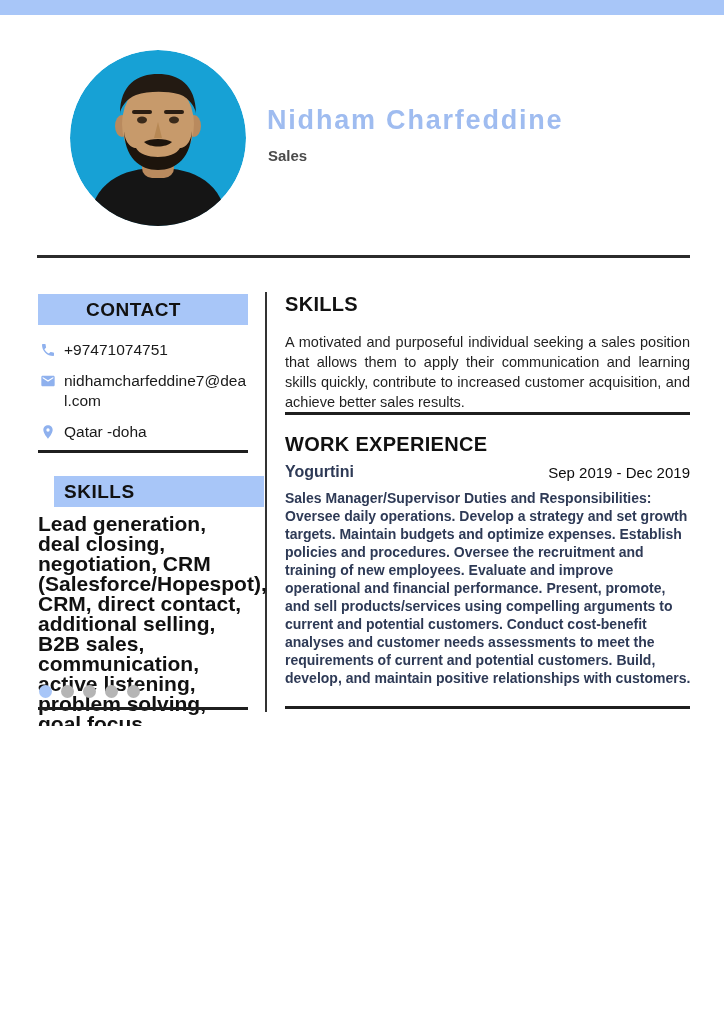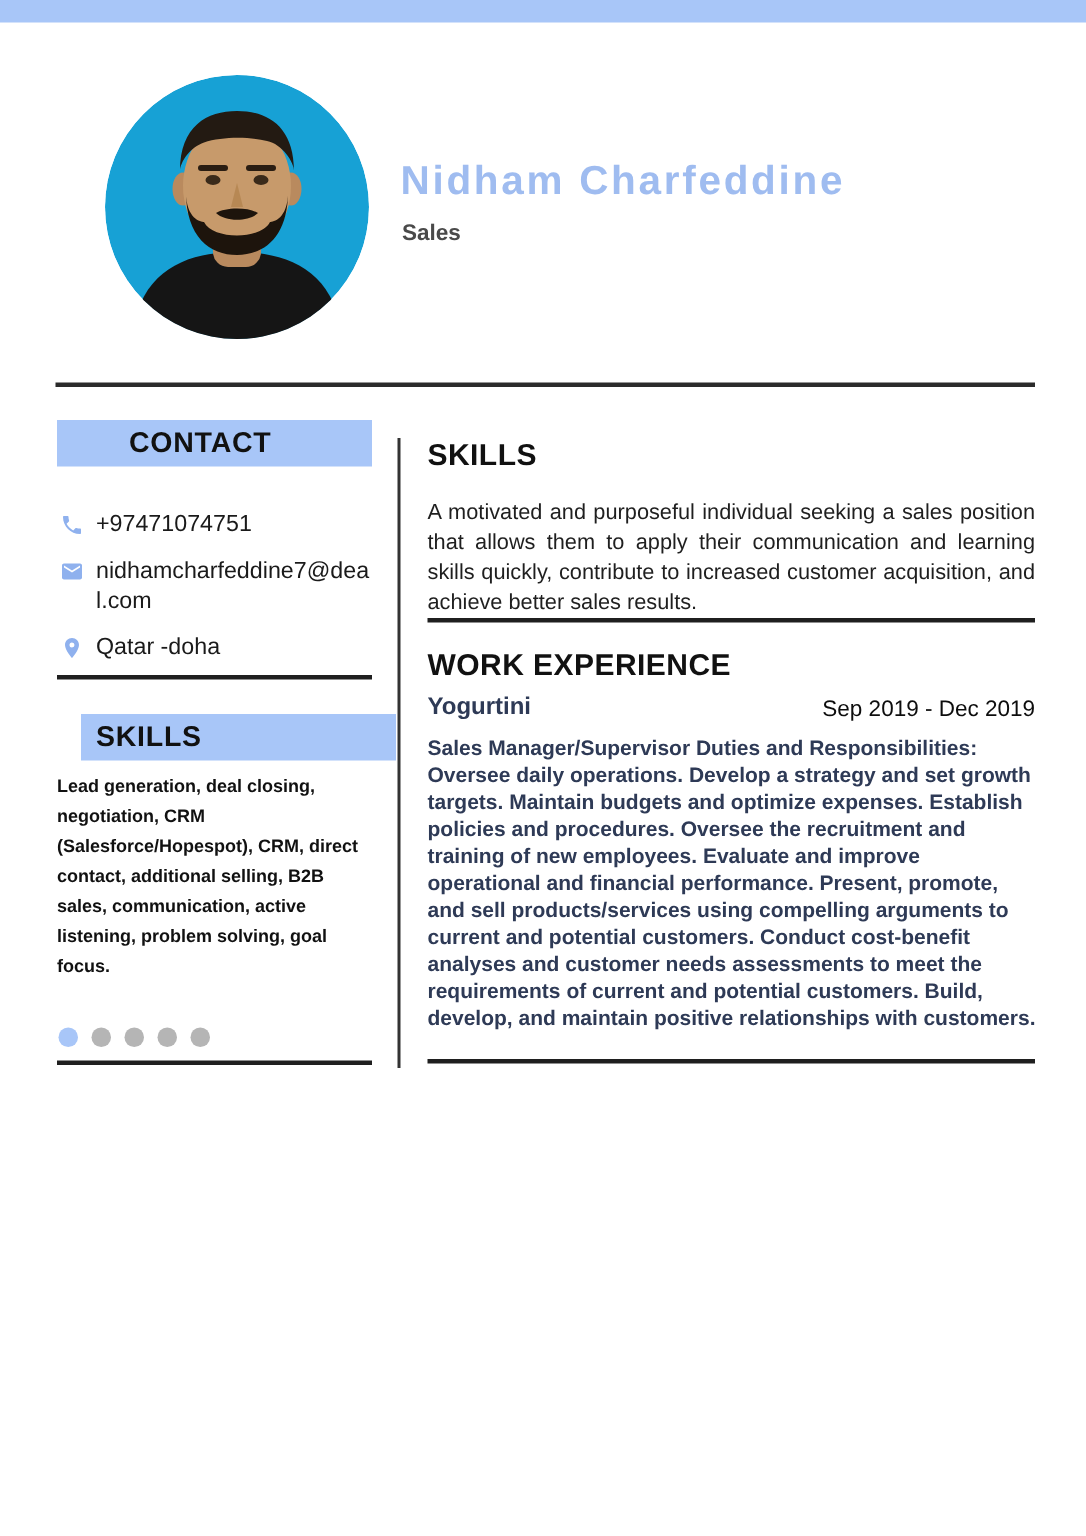--- a/index.html
+++ b/index.html
@@ -68,21 +68,21 @@
     left: 0;
     width: 210px; height: 31px;
     background: #a8c6f8;
     color: #111111;
     font-size: 19px;
     font-weight: bold;
     line-height: 31px;
     padding-left: 10px;
     letter-spacing: 0.5px;
   }
-  .band-contact { top: 280px; padding-left: 48px; }
+  .band-contact { top: 294px; padding-left: 48px; }
   .band-skills  { top: 476px; margin-left: 16px; }
 
   .contact-list { position: absolute; left: 0; top: 340px; width: 210px; }
   .contact-row {
     display: flex;
     align-items: flex-start;
     margin-bottom: 11px;
     justify-content: flex-end;
   }
   .contact-icon {
@@ -105,21 +105,21 @@
     width: 210px; height: 2.5px;
     background: #1f1f1f;
   }
   .hr-contact { top: 450px; }
   .hr-skills  { top: 707px; }
 
   .skills-text {
     position: absolute;
     left: 0; top: 514px;
     width: 212px;
-    font-size: 12px;
+    font-size: 21px;
     font-weight: bold;
     color: #111111;
     line-height: 20px;
   }
 
   .dots {
     position: absolute;
     left: 1px; top: 685px;
     display: flex;
     gap: 9px;

